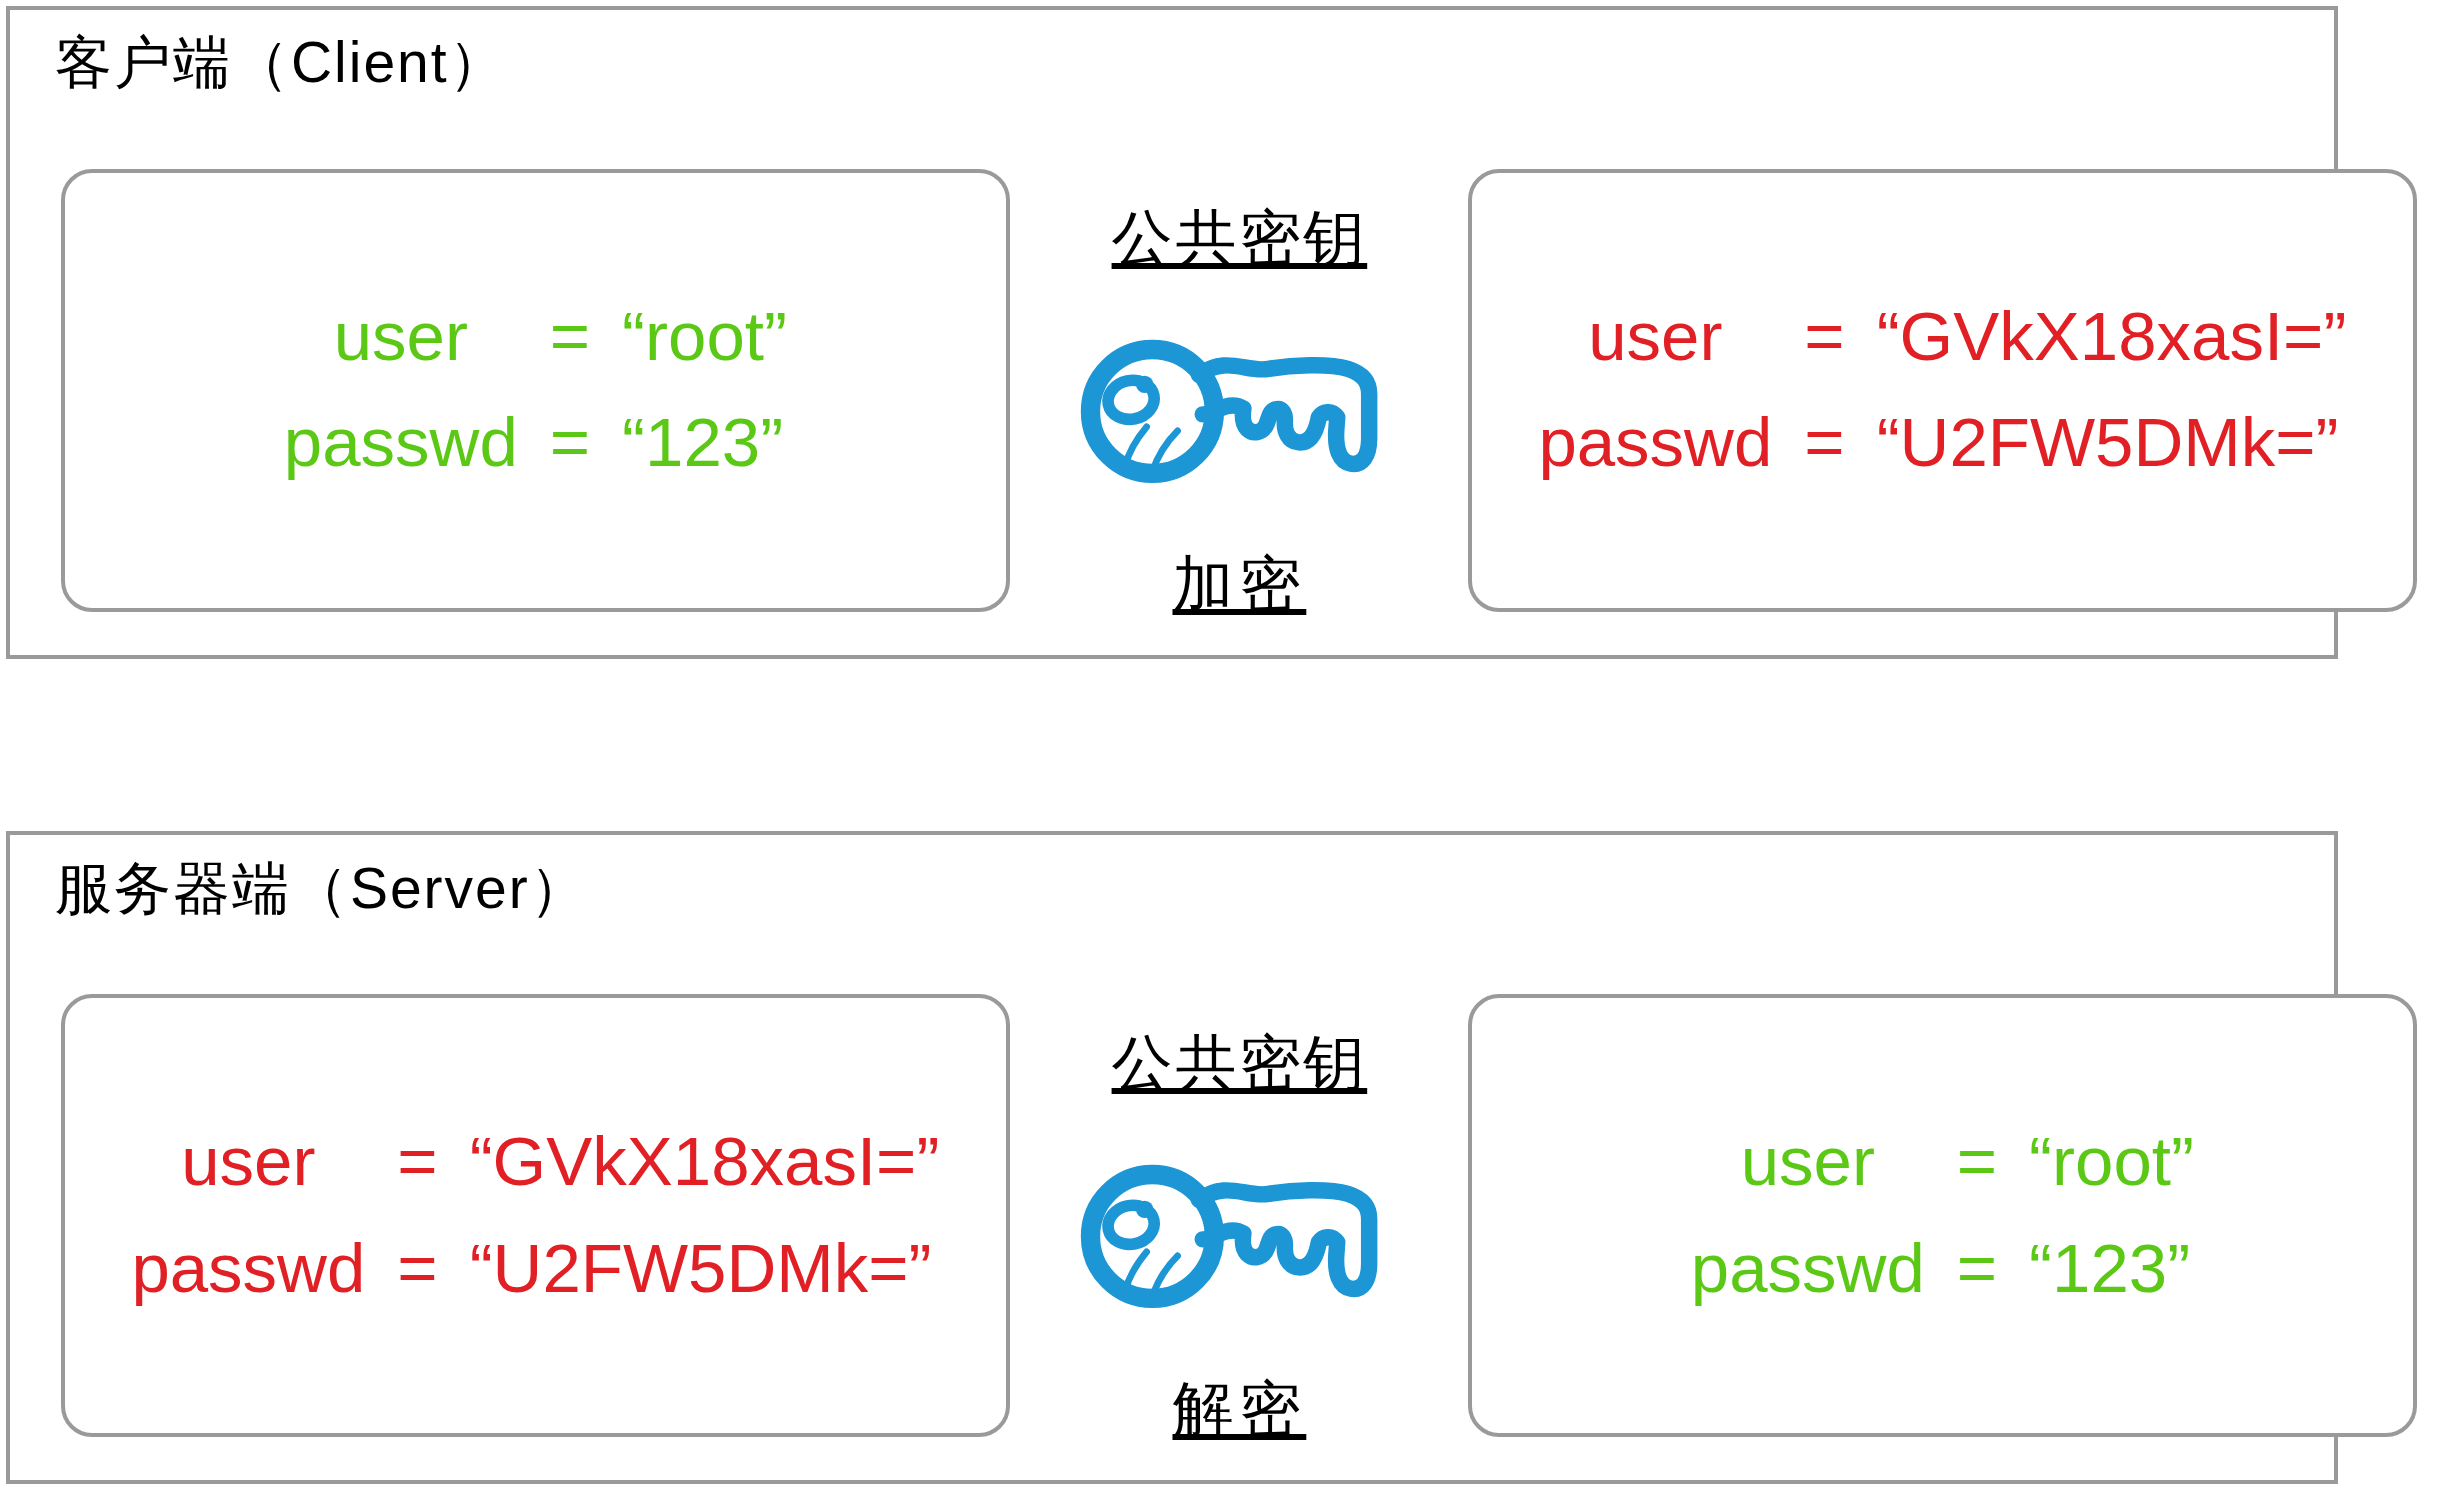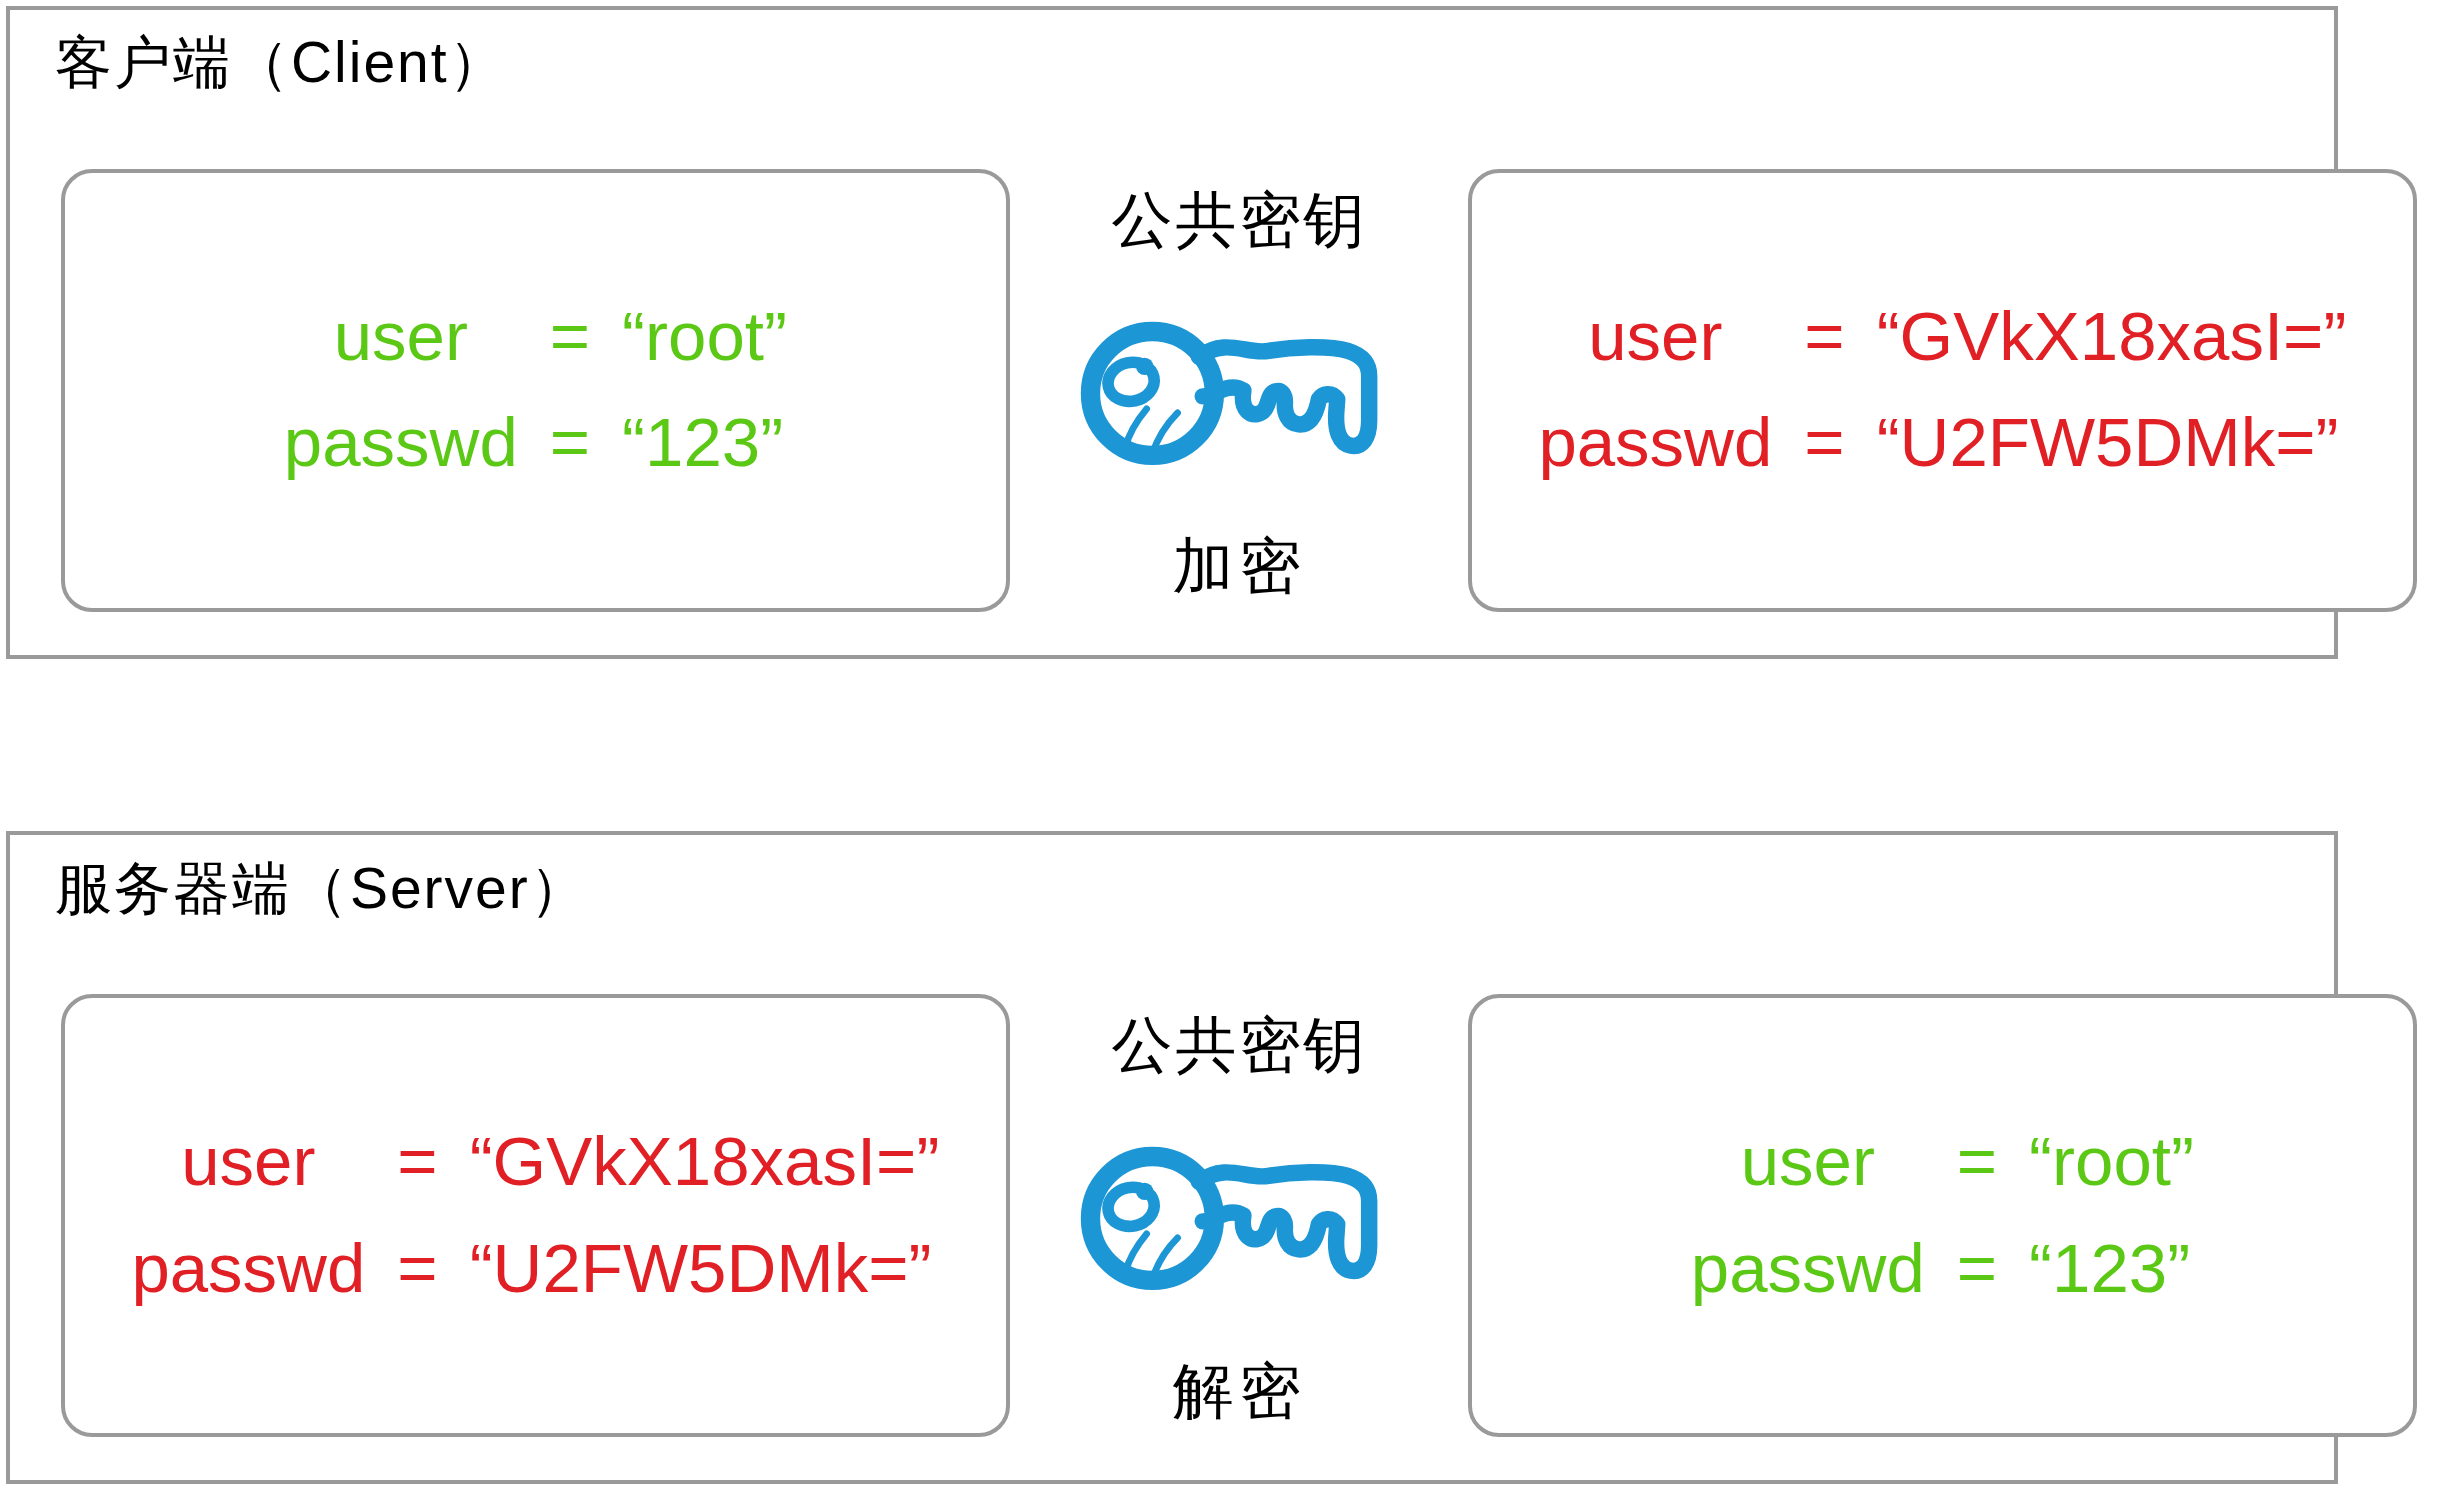--- a/index.html
+++ b/index.html
@@ -29,23 +29,23 @@
     display:grid;grid-template-columns:max-content max-content max-content;
     column-gap:45px;row-gap:25.5px;font-size:69px;line-height:1.08;
     align-items:baseline;white-space:nowrap;gap:32px;
   }
   .cred .name{text-align:center;}
   .cred .op{text-align:center;}
   .middle{
     position:absolute;left:1002px;top:165px;width:455px;
     display:flex;flex-direction:column;align-items:center;
   }
-  .key-label{font-size:61px;color:var(--title_black);margin-top:5px;letter-spacing:2.9px;white-space:nowrap;}
+  .key-label{font-size:61px;color:var(--title_black);margin-top:23px;letter-spacing:2.9px;white-space:nowrap;text-decoration:underline;}
   .key-icon{margin-top:49px;display:block;}
-  .action-label{font-size:61px;color:var(--title_black);margin-top:53px;letter-spacing:5.9px;white-space:nowrap;}
+  .action-label{font-size:61px;color:var(--title_black);margin-top:53px;letter-spacing:5.9px;white-space:nowrap;text-decoration:underline;}
 </style>
 </head>
 <body>
 
 <div class="canvas" style="--green: #5bc816; --red: #e12026; --blue: #1c96d4; --border_gray: #9a9a9a; --title_black: #000000;">
 
   <div class="section section--client">
     <div class="section-title">客户端（Client）</div>
 
     <div class="cred-box cred-box--left">

